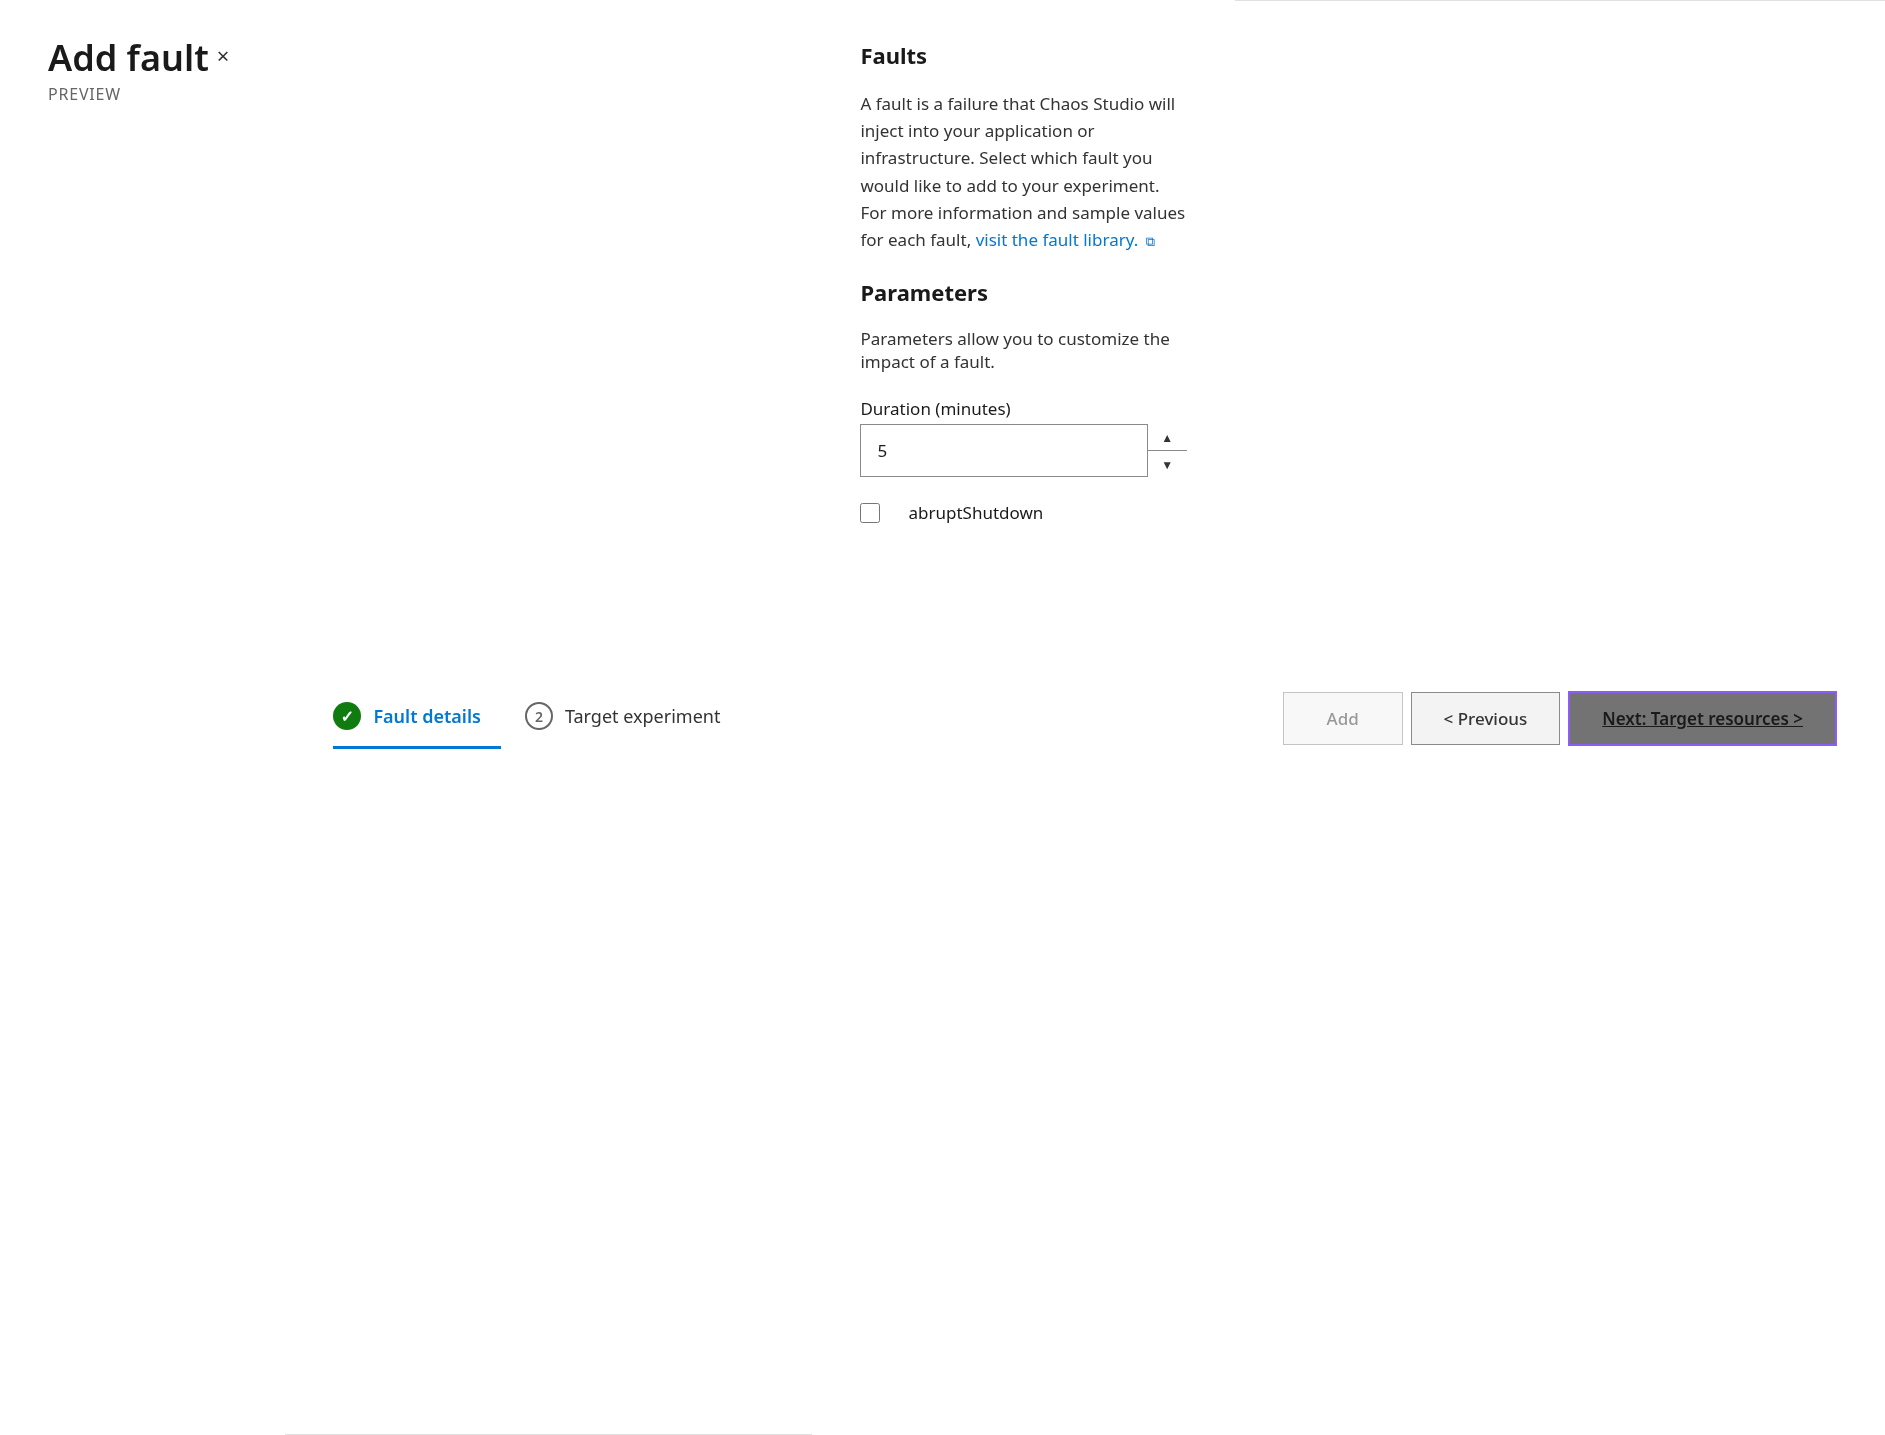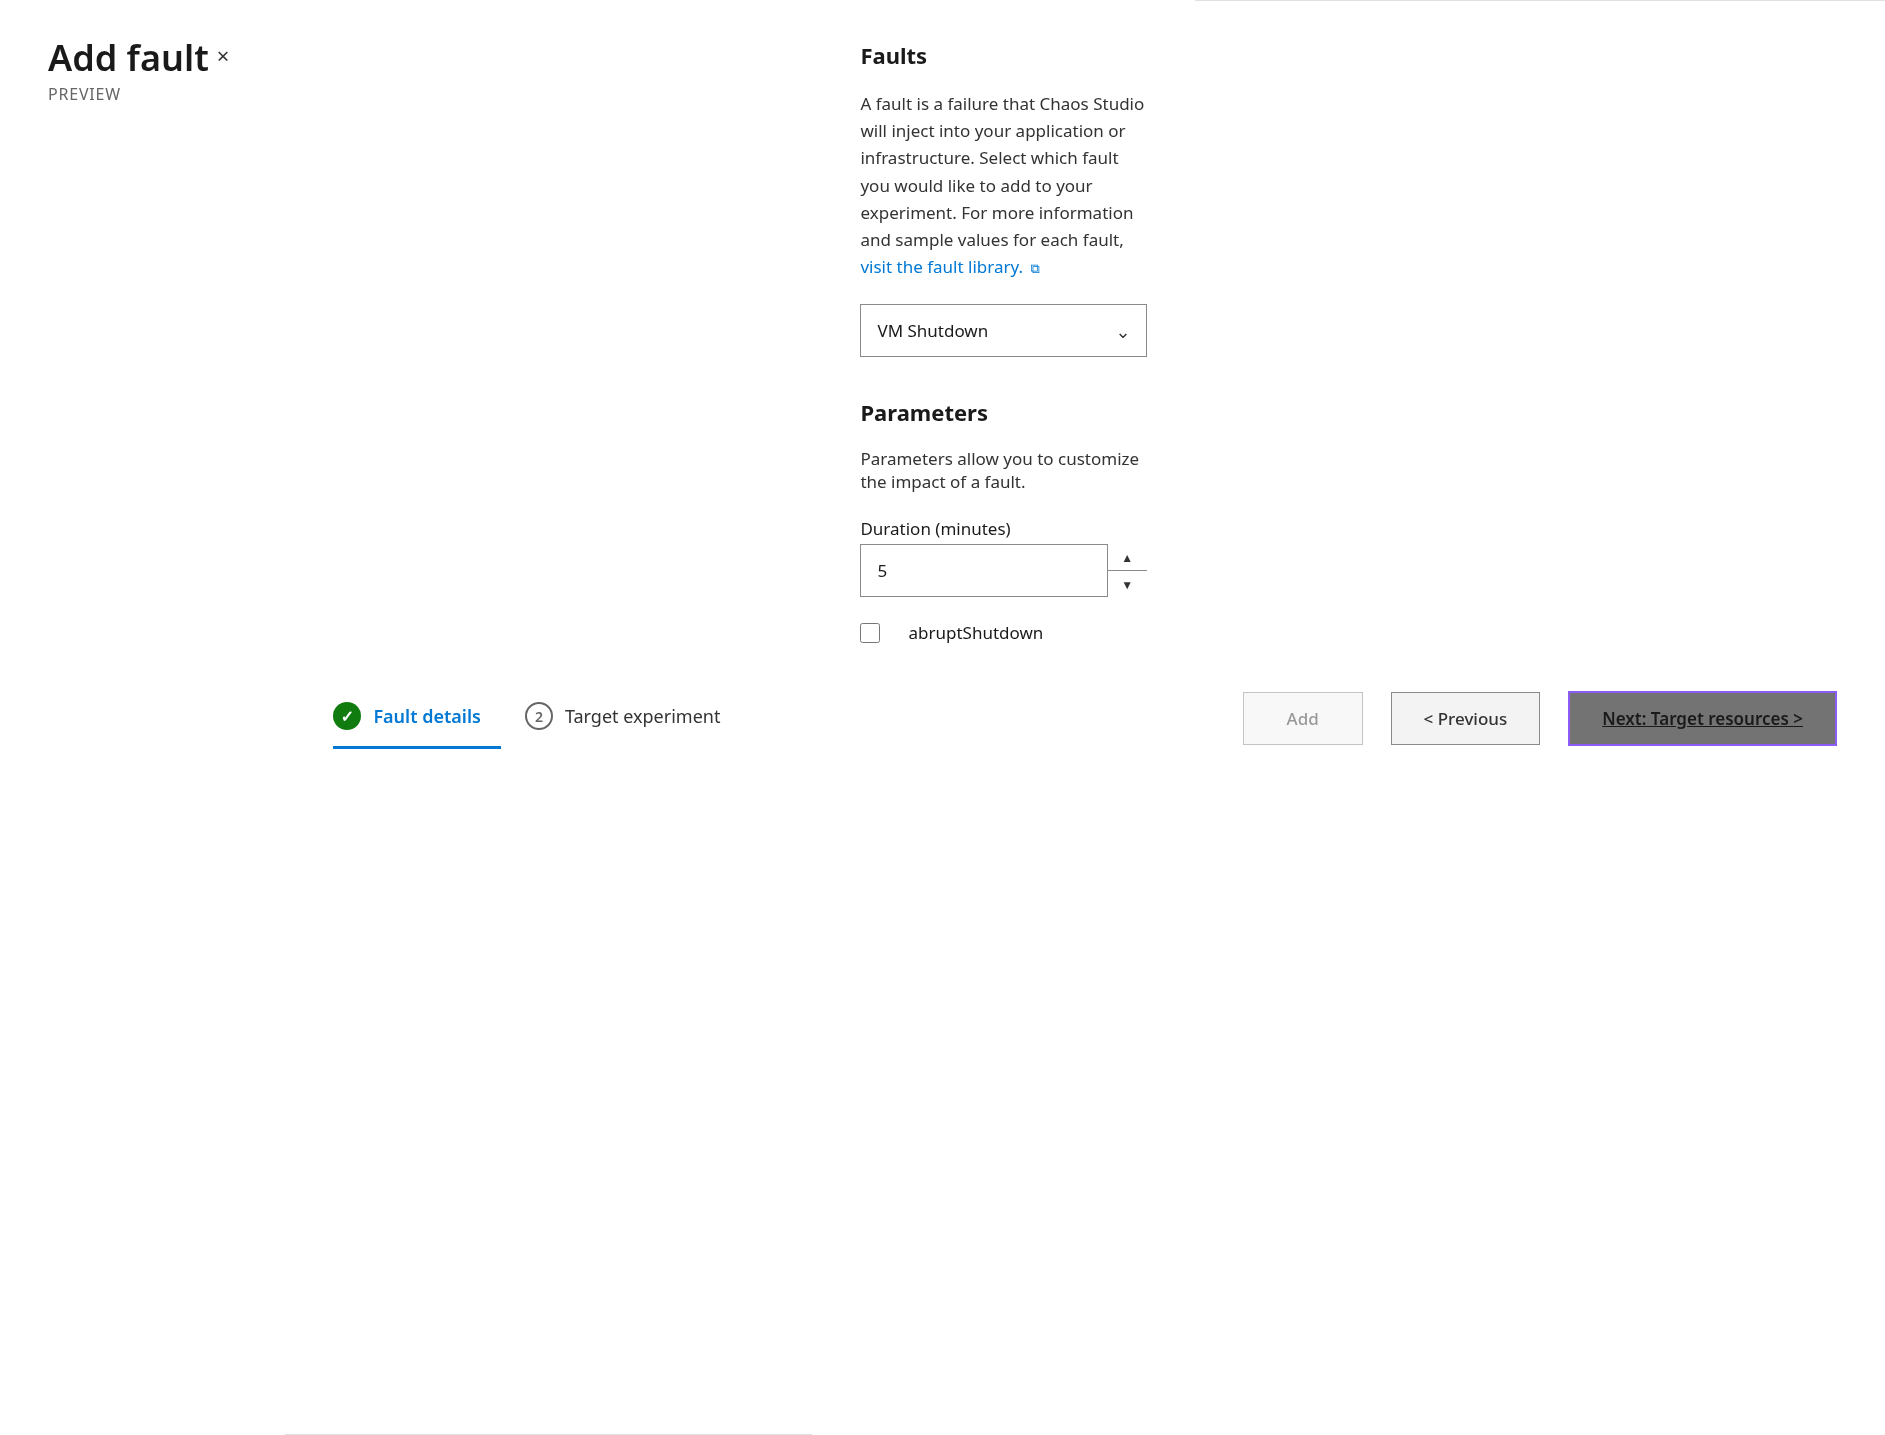--- a/index.html
+++ b/index.html
@@ -254,21 +254,21 @@
     .checkbox-label {
       font-size: 17px;
       color: #1a1a1a;
     }
 
     .dialog-footer {
       border-top: 1px solid #e0e0e0;
       padding: 24px 48px;
       display: flex;
       align-items: center;
-      gap: 28px;
+      gap: 8px;
       background: #fff;
     }
 
     .btn {
       padding: 14px 32px;
       font-size: 17px;
       font-weight: 500;
       cursor: pointer;
       border: 1px solid #8a8a8a;
       background: #f3f3f3;
@@ -323,29 +323,20 @@
     <h2 class="section-title">Faults</h2>
 
     <p class="description-text">
       <span>A fault is a failure that Chaos Studio will inject into your application or infrastructure. Select which fault you would like to add to your experiment. For more information and sample values for each fault, </span>
       <a class="link-text" href="#">
         <span>visit the fault library.</span>
         <span class="external-icon">⧉</span>
       </a>
     </p>
 
-    <div class="fault-select-wrapper">
-      <select class="fault-select">
-        <option>VM Shutdown</option>
-        <option>CPU Pressure</option>
-        <option>Memory Pressure</option>
-        <option>Network Disconnect</option>
-      </select>
-      <span class="select-chevron">⌄</span>
-    </div>
 
     <div class="parameters-section">
       <h2 class="section-title">Parameters</h2>
 
       <p class="params-description">Parameters allow you to customize the impact of a fault.</p>
 
       <label class="field-label">Duration (minutes)</label>
 
       <div class="number-input-wrapper">
         <input type="number" class="number-input" value="5" style="">

